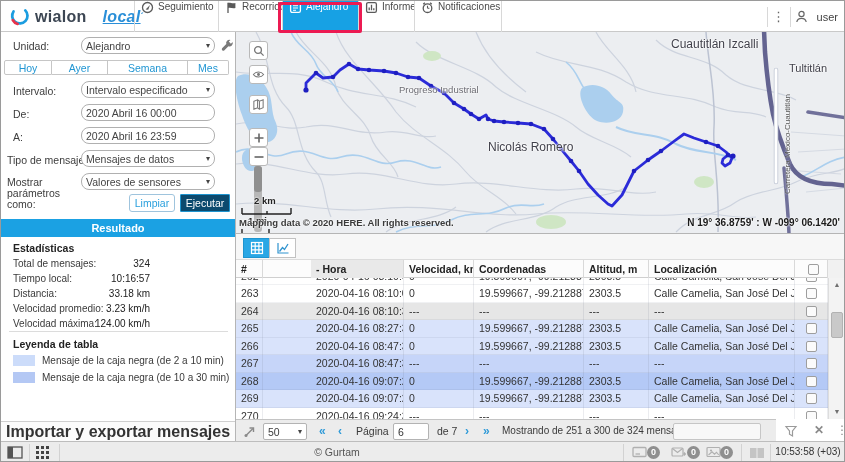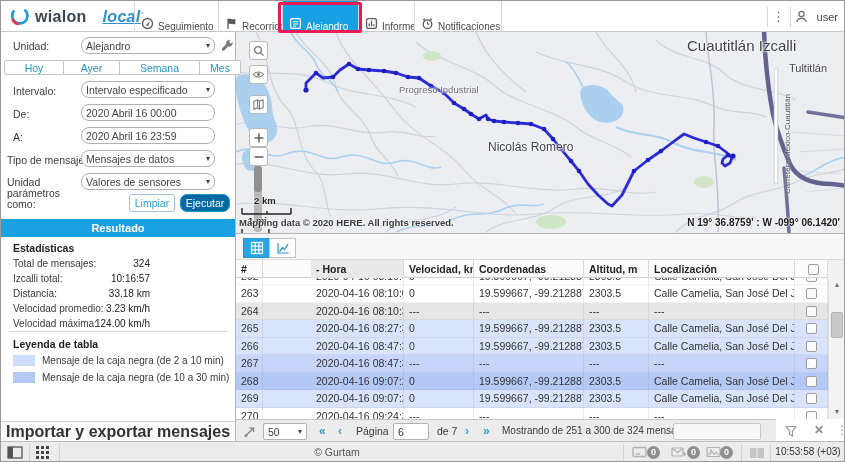--- a/index.html
+++ b/index.html
@@ -7,21 +7,21 @@
   body { font-family: "Liberation Sans", sans-serif; }
   .screen { position:relative; width:845px; height:462px; background:#fff; border:1px solid #9a9a9a; overflow:hidden; font-size:11px; color:#3c3c3c; }
 
   
   .topbar { position:absolute; left:0; top:0; width:845px; height:31px; background:#fff; border-bottom:1px solid #c9c9c9; z-index:30; }
   .logo { position:absolute; left:8px; top:4px; display:flex; align-items:center; height:24px; }
   .logo-word { font-size:16px; font-weight:bold; color:#3c4653; letter-spacing:.3px; margin-left:5px; }
   .logo-word2 { font-size:16px; font-weight:bold; font-style:italic; color:#2a8fd8; }
   .logo-arrow { color:#2a8fd8; font-size:10px; vertical-align:super; font-weight:bold; }
   .tabs { position:absolute; left:133px; top:0; height:31px; display:flex; }
-  .tab { display:flex; align-items:flex-end; gap:4px; padding:0 6px; height:31px; border-left:1px solid #d8d8d8; color:#4a4a4a; font-size:10px; white-space:nowrap; overflow:hidden; cursor:pointer; }
+  .tab { display:flex; align-items:flex-start; gap:4px; padding:0 6px; height:31px; border-left:1px solid #d8d8d8; color:#4a4a4a; font-size:10px; white-space:nowrap; overflow:hidden; cursor:pointer; }
   .tab:last-child { border-right:1px solid #d8d8d8; }
   .tab.active { background:#17a1e4; color:#fff; }
   .t-seg { width:84px; } .t-rec { width:64px; } .t-men { width:76px; } .t-inf { width:56px; } .t-not { width:88px; }
   .annotation-box { position:absolute; left:277px; top:1px; width:84px; height:31px; border:3px solid #ec1a52; border-radius:2px; z-index:60; pointer-events:none; }
   .topbar-right { position:absolute; right:0; top:0; height:31px; display:flex; align-items:center; }
   .tsep { width:1px; height:20px; background:#d8d8d8; }
   .kebab { width:22px; text-align:center; font-size:13px; color:#666; letter-spacing:0; cursor:pointer; }
   .usericon { width:22px; display:flex; justify-content:center; cursor:pointer; }
   .username { padding:0 8px 0 4px; color:#444; font-size:11px; cursor:pointer; }
 
@@ -29,21 +29,21 @@
   .sidebar { position:absolute; left:0; top:31px; width:235px; height:409px; background:#fff; border-right:1px solid #b5b5b5; z-index:5; }
   .flabel { position:absolute; left:12px; font-size:10.5px; color:#3c3c3c; }
   .combo, .dinput { position:absolute; left:80px; width:134px; height:17px; border:1px solid #b0b0b0; border-radius:8px; background:#fff; font-size:10.5px; color:#444; display:flex; align-items:center; padding:0 4px; cursor:pointer; }
   .combo .cval { flex:1; white-space:nowrap; overflow:hidden; }
   .combo .arr { font-size:8px; color:#444; }
   .quickrow { position:absolute; left:3px; top:28px; display:flex; height:15px; }
   .qbtn { border:1px solid #c6c6c6; border-left:none; background:#fff; color:#2196d3; font-size:10.5px; display:flex; align-items:center; justify-content:center; cursor:pointer; }
   .qbtn:first-child { border-left:1px solid #c6c6c6; border-radius:2px 0 0 2px; }
   .qbtn:last-child { border-radius:0 2px 2px 0; }
   .btn-clear { position:absolute; left:128px; top:162px; width:46px; height:18px; border:1px solid #9fc4dd; border-radius:3px; background:#fff; color:#2aa0dd; font-size:10.5px; display:flex; align-items:center; justify-content:center; cursor:pointer; }
-  .btn-exec { position:absolute; left:179px; top:162px; width:50px; height:18px; border:1px solid #1e94cf; border-radius:7px; background:#0369a1; color:#fff; font-size:10.5px; display:flex; align-items:center; justify-content:center; cursor:pointer; }
+  .btn-exec { position:absolute; left:179px; top:162px; width:50px; height:18px; border:1px solid #1e94cf; border-radius:1px; background:#0c4a6e; color:#fff; font-size:10.5px; display:flex; align-items:center; justify-content:center; cursor:pointer; }
   .resultbar { position:absolute; left:0; top:187px; width:234px; height:18px; background:#1ba1e3; color:#fff; font-weight:bold; font-size:11px; display:flex; align-items:center; justify-content:center; }
   .stats-title { position:absolute; left:12px; top:210px; font-weight:bold; color:#222; font-size:10.5px; }
   .stat { position:absolute; left:12px; width:210px; height:13px; font-size:10px; color:#3a3a3a; }
   .stat .slabel { position:absolute; left:0; }
   .stat .svalue { position:absolute; left:55px; width:82px; text-align:right; color:#222; }
   .sephr { position:absolute; left:8px; top:299px; width:219px; border-top:1px solid #dcdcdc; }
   .legend-title { position:absolute; left:12px; top:306px; font-weight:bold; color:#222; font-size:10.5px; }
   .legrow { position:absolute; left:12px; display:flex; align-items:center; gap:7px; height:12px; }
   .sw { width:22px; height:11px; display:inline-block; }
   .legtext { font-size:10px; color:#3a3a3a; white-space:nowrap; }
@@ -190,21 +190,21 @@
       <span class="cval">Alejandro</span>
         <span class="arr">▾</span>
     </div>
     <span style="position:absolute; left:219px; top:7px;">
       <svg width="14" height="14" viewBox="0 0 14 14" fill="none">
           <path d="M12.6,3 A3.3,3.3 0 0 1 8.4,7.2 L4.2,11.4 A1.5,1.5 0 0 1 2.1,9.3 L6.3,5.1 A3.3,3.3 0 0 1 10.5,0.9 L8.8,2.6 L10.9,4.7 Z" fill="#7a7a7a"></path>
         </svg>
     </span>
 
     <div class="quickrow">
-      <div class="qbtn" style="width:60px;">Hoy</div>
+      <div class="qbtn" style="width:48px;">Hoy</div>
       <div class="qbtn" style="width:56px;">Ayer</div>
       <div class="qbtn" style="width:80px;">Semana</div>
       <div class="qbtn" style="width:41px;">Mes</div>
     </div>
 
     <div class="flabel" style="top:53px;">Intervalo:</div>
     <div class="combo" style="top:49px;">
       <span class="cval">Intervalo especificado</span>
         <span class="arr">▾</span>
     </div>
@@ -218,38 +218,38 @@
     <div class="dinput" style="top:95px;">
         <span>2020 Abril 16 23:59</span>
       </div>
 
     <div class="flabel" style="top:122px; left:6px;">Tipo de mensaje:</div>
     <div class="combo" style="top:118px;">
       <span class="cval">Mensajes de datos</span>
         <span class="arr">▾</span>
     </div>
 
-    <div class="flabel" style="top:145px; left:6px; width:66px; white-space:normal; line-height:11px;">Unidad parámetros como:</div>
+    <div class="flabel" style="top:145px; left:6px; width:66px; white-space:normal; line-height:11px;">Mostrar parámetros como:</div>
     <div class="combo" style="top:141px;">
       <span class="cval">Valores de sensores</span>
         <span class="arr">▾</span>
     </div>
 
     <div class="btn-clear">Limpiar</div>
     <div class="btn-exec">Ejecutar</div>
 
     <div class="resultbar">Resultado</div>
 
     <div class="stats-title">Estadísticas</div>
     <div class="stat" style="top:226px;">
       <span class="slabel">Total de mensajes:</span>
         <span class="svalue">324</span>
     </div>
     <div class="stat" style="top:241px;">
-      <span class="slabel">Izcalli total:</span>
+      <span class="slabel">Tiempo local:</span>
         <span class="svalue">10:16:57</span>
     </div>
     <div class="stat" style="top:256px;text-decoration:underline;">
       <span class="slabel">Distancia:</span>
         <span class="svalue">33.18 km</span>
     </div>
     <div class="stat" style="top:271px;">
       <span class="slabel">Velocidad promedio:</span>
         <span class="svalue">3.23 km/h</span>
     </div>
@@ -352,21 +352,21 @@
             <circle cx="412" cy="128" r="2.3"></circle>
           <circle cx="425" cy="119" r="2.3"></circle>
             <circle cx="470" cy="110" r="2.3"></circle>
             <circle cx="482" cy="114" r="2.3"></circle>
             <circle cx="492" cy="123" r="2.3"></circle>
           <circle cx="497" cy="124" r="2.6"></circle>
         </g>
       </g>
     </svg>
 
-    <div class="mlabel" style="left:451px; top:5px; font-size:15px;">Cuautitlán Izcalli</div>
+    <div class="mlabel" style="left:435px; top:5px; font-size:12px;">Cuautitlán Izcalli</div>
     <div class="mlabel" style="left:553px; top:30px; font-size:11px;">Tultitlán</div>
     <div class="mlabel" style="left:252px; top:108px; font-size:12px;">Nicolás Romero</div>
     <div class="mlabel" style="left:163px; top:52px; font-size:9.5px; color:#6a6a72;">Progreso Industrial</div>
     <div class="vlabel">Carretera México-Cuautitlán</div>
 
     <div class="mctl" style="top:9px;">
       <svg width="12" height="12" viewBox="0 0 12 12" fill="none">
           <circle cx="5" cy="5" r="3.4" stroke="#777" stroke-width="1.3"></circle>
           <path d="M7.6,7.6 L10.6,10.6" stroke="#777" stroke-width="1.3"></path>
         </svg>

